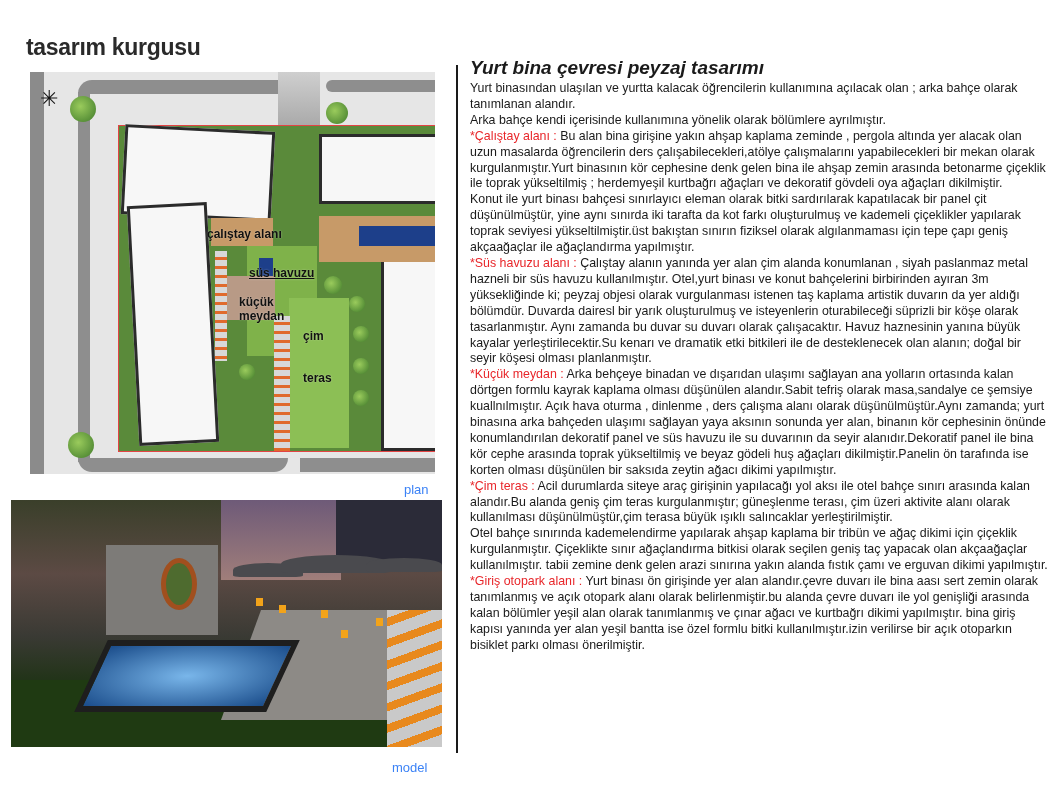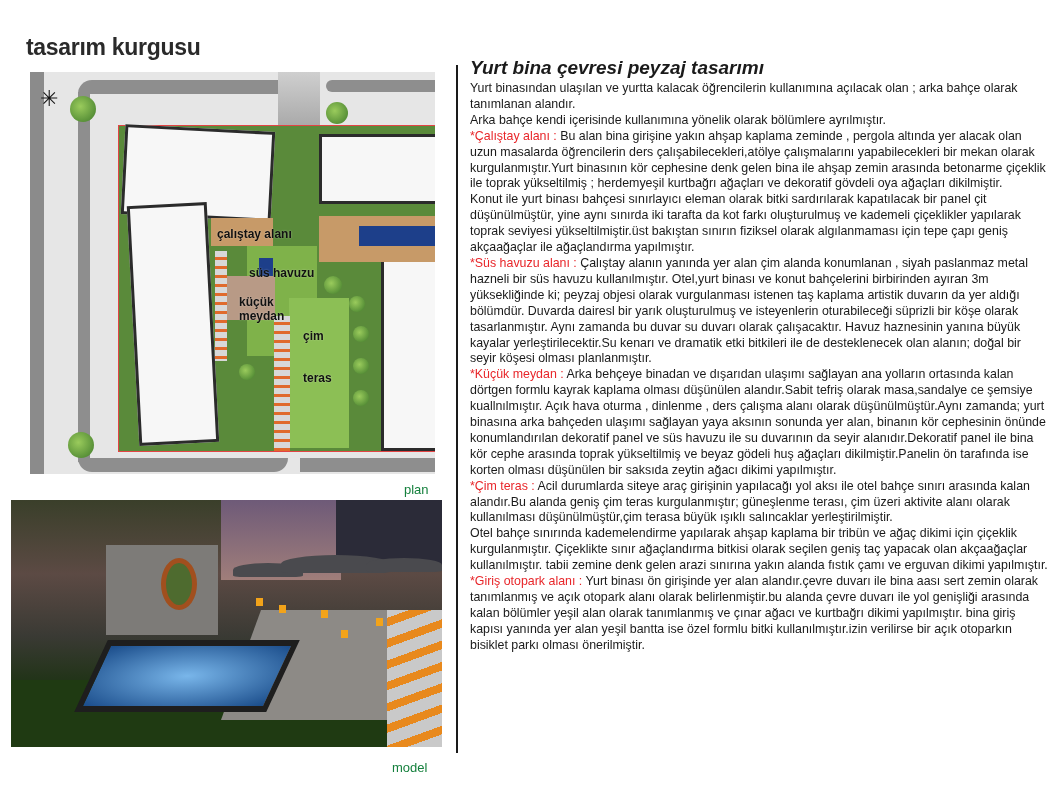--- a/index.html
+++ b/index.html
@@ -20,21 +20,21 @@
   .plan .site { position:absolute; left:88px; top:53px; width:317px; height:325px; border:1px solid #e24444; background:#5a8a3a; }
   .plan .bld { position:absolute; background:#f7f7f7; border:3px solid #2b2b2b; box-sizing:border-box; }
   .plan .lawn { position:absolute; background:#7fb24a; }
   .plan .wood { position:absolute; background:#c79a68; }
   .plan .pool { position:absolute; background:#1d3f8a; }
   .plan .pave { position:absolute; background:repeating-linear-gradient(#d8d8d8 0 6px,#e06a2c 6px 9px); }
   .plan .tree { position:absolute; border-radius:50%; background:radial-gradient(circle at 40% 40%,#9acb5c,#3f7a2a); }
   .plan .lbl { position:absolute; font-weight:bold; font-size:12px; color:#111; line-height:13px; text-shadow:0 0 2px rgba(255,255,255,0.4); }
   .plan .compass { position:absolute; left:10px; top:14px; font-size:22px; color:#111; }
 
-  .caption { position:absolute; font-size:13px; color:#15803d; }
+  .caption { position:absolute; font-size:13px; color:#3b82f6; }
   .cap-plan { left:404px; top:482px; }
   .cap-model { left:392px; top:760px; }
 
   
   .model { position:absolute; left:11px; top:500px; width:431px; height:247px; overflow:hidden;
            background:linear-gradient(180deg,#3a3f2a 0%,#5c4a44 30%,#3a3a34 55%,#1f3315 75%,#1c2e12 100%); }
   .model .sky { position:absolute; left:210px; top:0; width:120px; height:80px; background:linear-gradient(#6e5a78,#a07e7a); }
   .model .tower { position:absolute; left:325px; top:0; width:106px; height:70px; background:#2b2b38; }
   .model .wall { position:absolute; left:95px; top:45px; width:112px; height:90px; background:#7d7b78; }
   .model .ring { position:absolute; left:150px; top:58px; width:36px; height:52px; border-radius:50%; border:5px solid #a14f1e; background:#4e6b2f; box-sizing:border-box; }
@@ -86,22 +86,22 @@
     <div class="lawn" style="left:170px;top:172px;width:60px;height:150px;background:#8cbf55;"></div>
     <div class="pave" style="left:96px;top:125px;width:12px;height:110px;"></div>
     <div class="pave" style="left:155px;top:190px;width:16px;height:135px;"></div>
     <div class="tree" style="left:205px;top:150px;width:18px;height:18px;"></div>
     <div class="tree" style="left:230px;top:170px;width:16px;height:16px;"></div>
     <div class="tree" style="left:234px;top:200px;width:16px;height:16px;"></div>
     <div class="tree" style="left:234px;top:232px;width:16px;height:16px;"></div>
     <div class="tree" style="left:234px;top:264px;width:16px;height:16px;"></div>
     <div class="tree" style="left:120px;top:238px;width:16px;height:16px;"></div>
 
-    <div class="lbl" style="left:88px;top:102px;padding-left:10px;">çalıştay alanı</div>
-    <div class="lbl" style="left:130px;top:141px;">süs havuzu</div>
+    <div class="lbl" style="left:88px;top:102px;">çalıştay alanı</div>
+    <div class="lbl" style="left:130px;top:141px;text-decoration:underline;">süs havuzu</div>
     <div class="lbl" style="left:120px;top:170px;">küçük</div>
     <div class="lbl" style="left:120px;top:184px;">meydan</div>
     <div class="lbl" style="left:184px;top:204px;">çim</div>
     <div class="lbl" style="left:184px;top:220px;margin-top:26px;">teras</div>
   </div>
 </div>
 <div class="caption cap-plan">plan</div>
 
 <div class="model">
   <div class="sky"></div>

